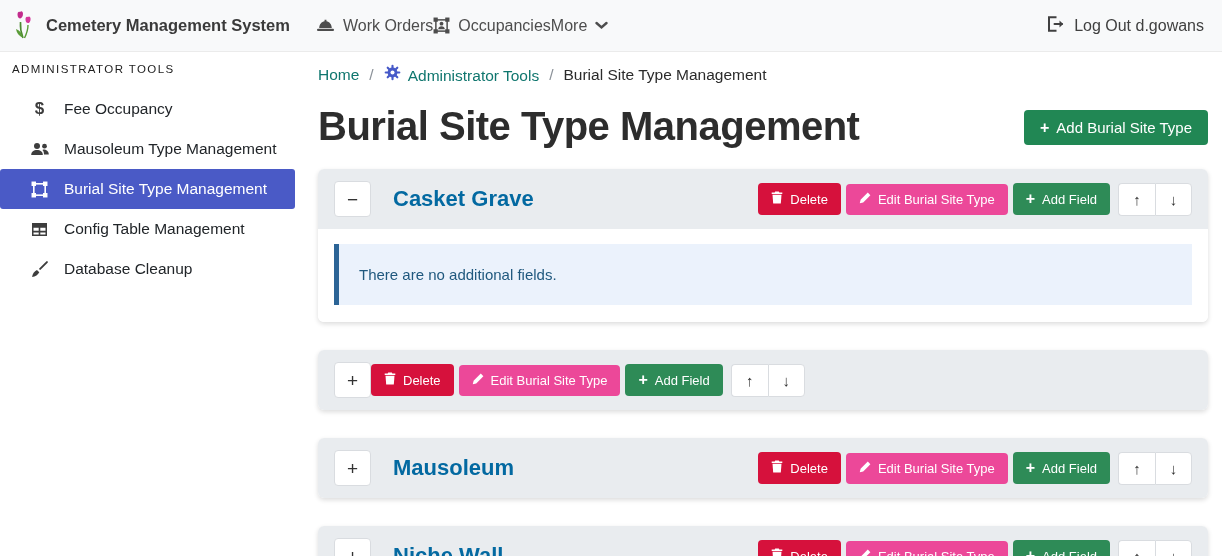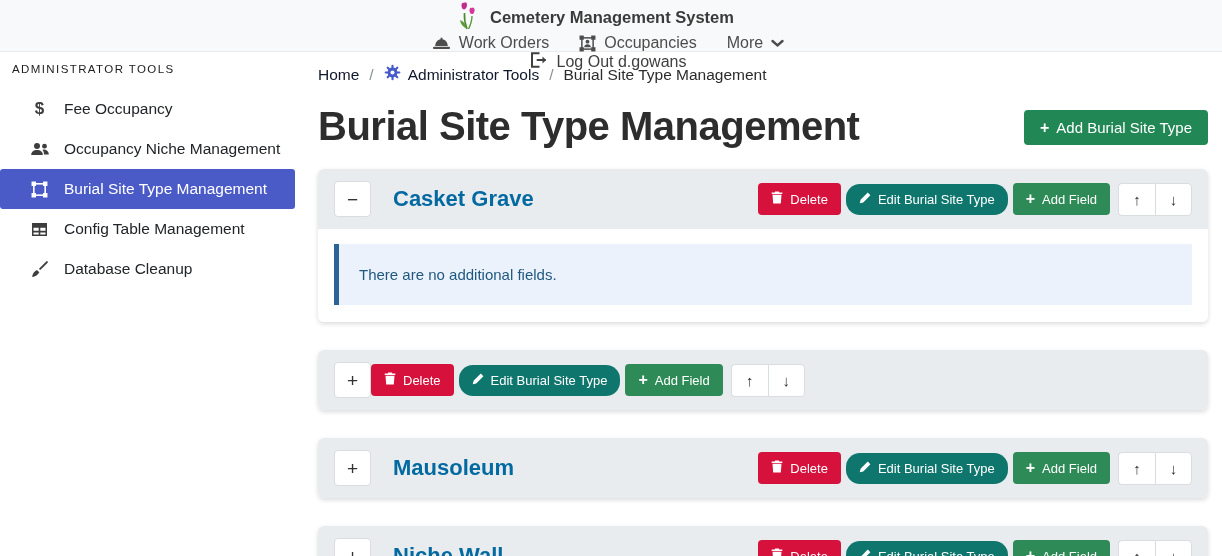--- a/index.html
+++ b/index.html
@@ -1,66 +1,66 @@
 <!DOCTYPE html>
 <html><head>
 <meta charset="utf-8">
 <style>
   * { margin:0; padding:0; box-sizing:border-box; }
   html,body { width:1222px; height:556px; overflow:hidden; background:#fff;
     font-family:"Liberation Sans","DejaVu Sans",sans-serif; color:#212529; }
 
   
   .navbar { height:52px; background:#f8f9fa; border-bottom:1px solid #ebebeb;
-    display:flex; align-items:center; padding:0 18px 0 12px;flex-direction:column; }
+    display:flex; align-items:center; padding:0 18px 0 12px; }
   .brand { display:flex; align-items:center; gap:9px; margin-right:26px; cursor:pointer; }
   .brand-title { font-size:16.5px; font-weight:700; color:#3a3a3a; }
-  .nav-links { display:flex; align-items:center; gap:30px; }
+  .nav-links { display:flex; align-items:center; }
   .nav-link { display:flex; align-items:center; gap:8px; font-size:16px; color:#4d4d4d; cursor:pointer; }
   .nav-link svg { display:block; }
   .nav-spacer { flex:1; }
   .logout { display:flex; align-items:center; gap:9px; font-size:16px; color:#404040; cursor:pointer; }
 
   
   .layout { display:flex; height:504px; }
   .sidebar { width:295px; flex:0 0 295px; padding-top:11px; }
   .sidebar-heading { font-size:11.5px; letter-spacing:1.4px; color:#1d1d1d; padding:0 12px; margin-bottom:14px; }
   .side-item { display:flex; align-items:center; gap:14px; height:40px; padding:0 12px 0 29px;
     font-size:15.5px; color:#212529; cursor:pointer; border-radius:3px; }
   .side-item .s-icon { width:21px; display:flex; justify-content:center; color:#3d3d3d; }
   .side-item.active { background:#4a5ac6; color:#fff; }
   .side-item.active .s-icon { color:#fff; }
   .dollar-glyph { font-size:17px; font-weight:700; }
 
   .main { flex:1; padding:12px 14px 0 23px; }
 
   
   .breadcrumb { display:flex; align-items:center; gap:10px; font-size:15.5px; margin-bottom:17px; }
-  .crumb-link { color:#0f172a; display:flex; align-items:center; gap:7px; cursor:pointer; }
+  .crumb-link { color:#0f766e; display:flex; align-items:flex-end; gap:7px; cursor:pointer; }
   .crumb-sep { color:#8b9198; }
   .crumb-current { color:#2b2b2b; }
 
   
   .title-row { display:flex; align-items:flex-start; justify-content:space-between; margin-bottom:19px; }
   .page-title { font-size:40px; font-weight:600; color:#2d2d2d; letter-spacing:-0.5px; line-height:1.2; }
   .btn { border:none; border-radius:4px; color:#fff; display:inline-flex; align-items:center;
     gap:7px; cursor:pointer; font-family:inherit; }
   .btn-add-type { background:#218754; font-size:15px; padding:9px 16px; margin-top:8px; }
   .plus-glyph { font-size:16px; font-weight:700; line-height:1; }
 
   
   .panel { border-radius:6px; overflow:hidden; box-shadow:0 2px 5px rgba(0,0,0,.14); margin-bottom:28px; }
   .panel-header { background:#e9ecef; display:flex; align-items:center; padding:12px 16px; }
   .toggle-btn { width:37px; height:36px; background:#fff; border:1px solid #d9dce0; border-radius:4px;
     font-size:19px; color:#333; cursor:pointer; line-height:1; font-family:inherit; }
   .panel-title { font-size:22px; font-weight:700; color:#0369a1; margin-left:22px; flex:1; }
   .header-actions { display:flex; align-items:center; gap:5px; }
   .btn-sm { font-size:13px; padding:8px 13px; }
   .btn-delete { background:#d6113c; }
-  .btn-edit { background:#0f766e;border-radius:14px; }
+  .btn-edit { background:#ec4899; }
   .btn-addfield { background:#2e8b57; }
   .arrow-group { display:flex; margin-left:3px; }
   .arrow-btn { width:37px; height:33px; background:#fff; border:1px solid #d9dce0; color:#333;
     font-size:15px; cursor:pointer; font-family:inherit; }
   .arrow-btn.up { border-radius:4px 0 0 4px; border-right:none; }
   .arrow-btn.down { border-radius:0 4px 4px 0; }
 
   .panel-body { background:#fff; padding:15px 16px 17px; }
   .alert-info { background:#ebf2fc; border-left:5px solid #2c6496; border-radius:0;
     padding:22px 20px; color:#1f587e; font-size:15px; }
@@ -145,21 +145,21 @@
 
     <div class="side-item">
       <span class="s-icon">
         <svg width="20" height="14" viewBox="0 0 20 14" fill="currentColor">
           <circle cx="7" cy="4" r="3"></circle>
           <path d="M1.2 13 C1.2 9.8 3.7 8 7 8 C10.3 8 12.8 9.8 12.8 13z"></path>
           <circle cx="14.5" cy="4.2" r="2.4"></circle>
           <path d="M13.4 7.6 C16.3 7.6 18.8 9.4 18.8 12.4 L14 12.4 C14 10.4 13.5 8.8 12.4 7.9z"></path>
         </svg>
       </span>
-      <span>Occupancy Niche Management</span>
+      <span>Mausoleum Type Management</span>
     </div>
 
     <div class="side-item active">
       <span class="s-icon">
         <svg width="17" height="17" viewBox="0 0 16 16" fill="currentColor">
           <rect x="0.5" y="0.5" width="4.2" height="4.2"></rect>
             <rect x="11.3" y="0.5" width="4.2" height="4.2"></rect>
           <rect x="0.5" y="11.3" width="4.2" height="4.2"></rect>
             <rect x="11.3" y="11.3" width="4.2" height="4.2"></rect>
           <rect x="3.4" y="1.9" width="9.2" height="1.5"></rect>

